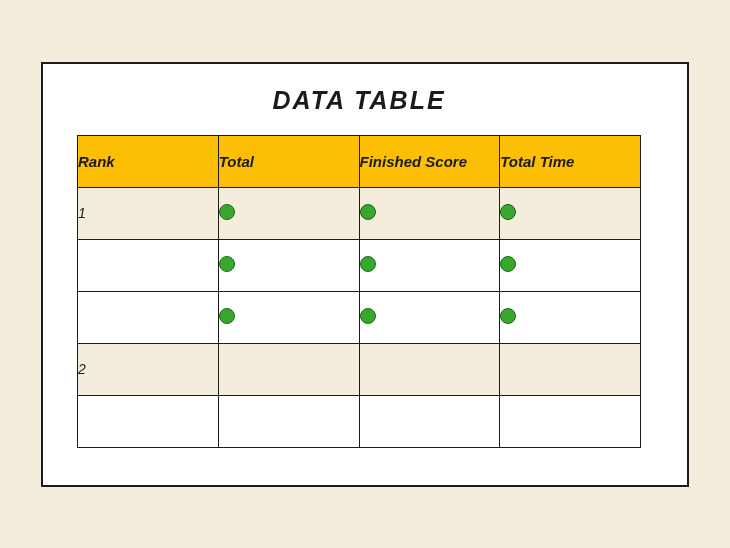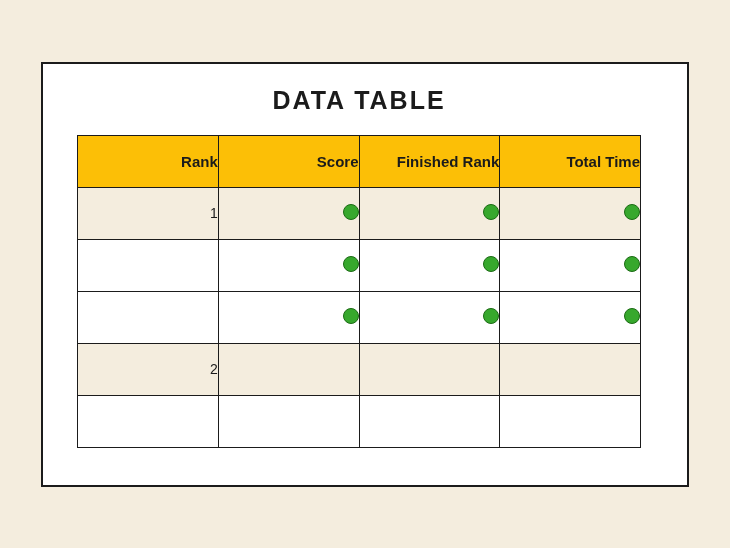--- a/index.html
+++ b/index.html
@@ -13,37 +13,38 @@
     }
     .frame {
       width: 648px;
       height: 425px;
       background: #ffffff;
       border: 2px solid #1b1b1b;
       padding: 22px 46px 30px 34px;
       display: flex;
       flex-direction: column;
       align-items: center;
+      font-style: italic;
     }
     .title {
       font-size: 25px;
       font-weight: 900;
       letter-spacing: 2px;
       color: #1b1b1b;
       margin-bottom: 20px;
       text-transform: uppercase;
     }
     table {
       width: 100%;
       border-collapse: collapse;
       table-layout: fixed;
     }
     th, td {
       border: 1.5px solid #1b1b1b;
-      text-align: right;
+      text-align: left;
       vertical-align: middle;
     }
     th {
       background: #fcbf06;
       color: #1b1b1b;
       font-weight: 800;
       font-size: 15px;
       height: 52px;
     }
     td {
@@ -64,22 +65,22 @@
   </style>
 </head>
 <body>
 
 <div class="frame">
   <div class="title">DATA TABLE</div>
   <table>
     <thead>
       <tr>
         <th>Rank</th>
-        <th>Score</th>
-        <th>Finished Rank</th>
+        <th>Total</th>
+        <th>Finished Score</th>
         <th>Total Time</th>
       </tr>
     </thead>
     <tbody>
         <tr class="tint">
           <td>1</td>
           <td><span class="dot"></span></td>
           <td><span class="dot"></span></td>
           <td><span class="dot"></span></td>
         </tr>

